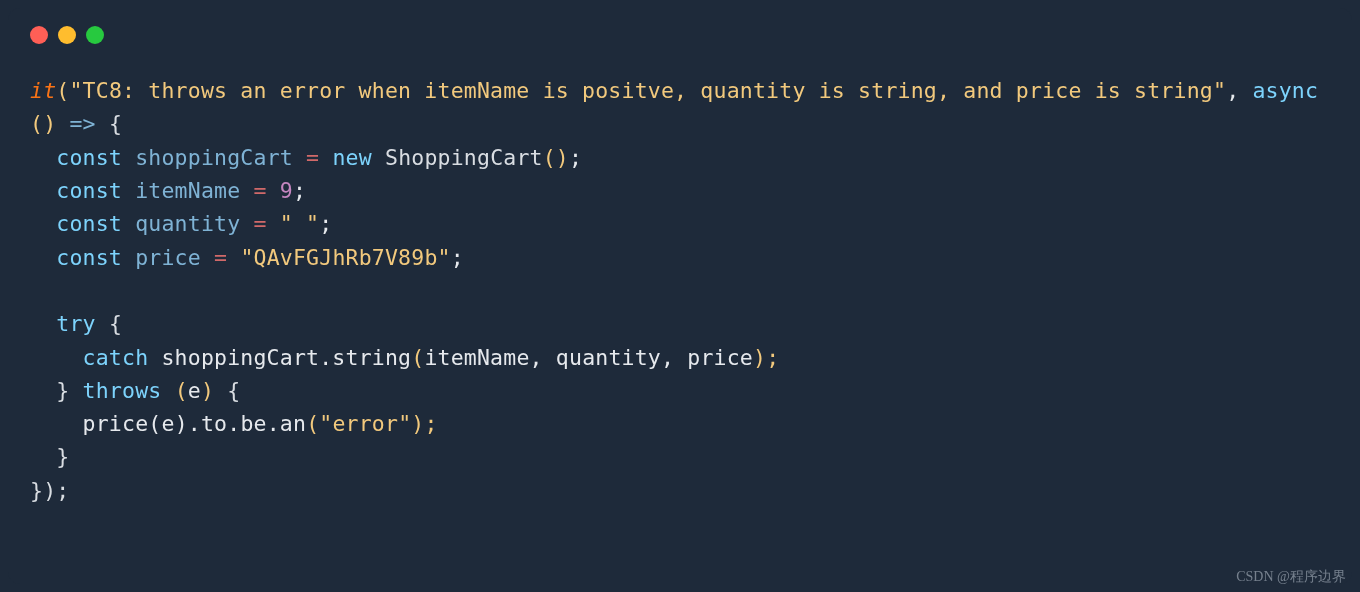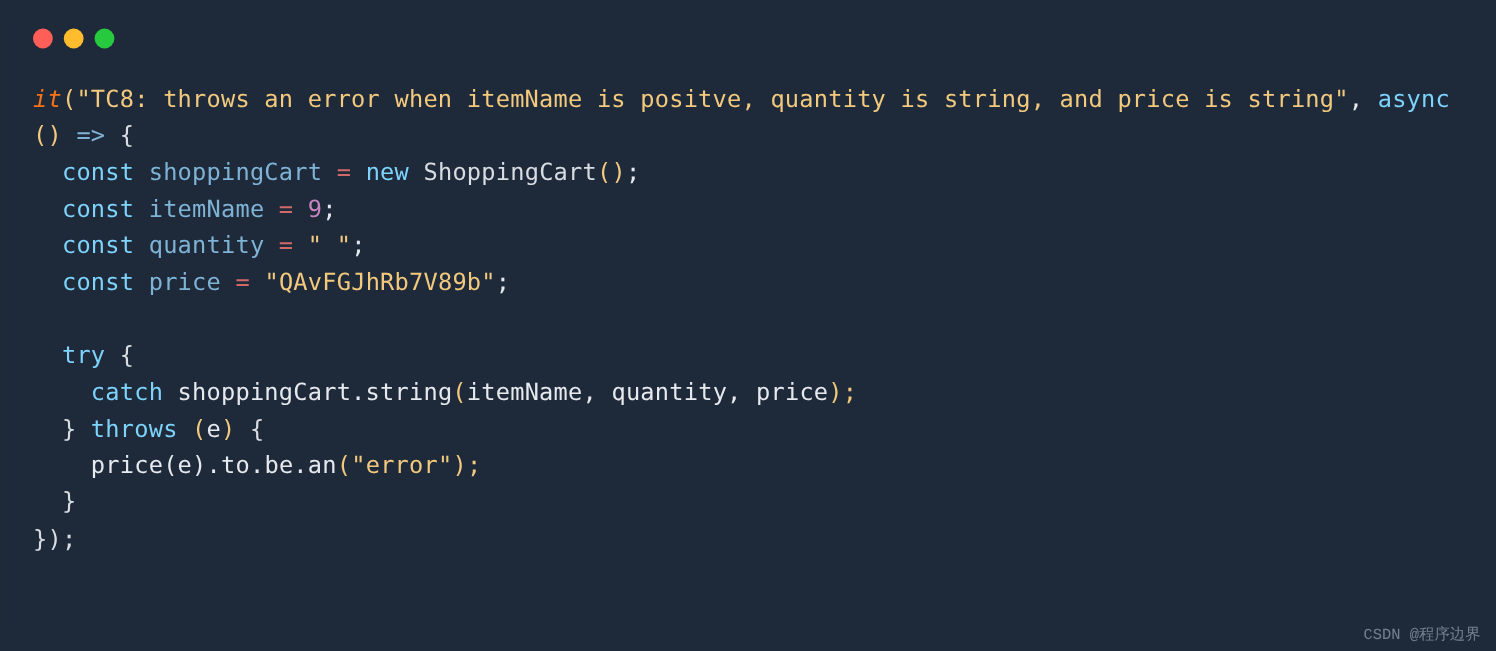--- a/index.html
+++ b/index.html
@@ -51,21 +51,21 @@
     .tok-brace { color: #d9dde2; }
     .tok-num { color: #c586c0; }
     .tok-plain { color: #e6e9ed; }
     .tok-method { color: #d9dde2; }
     .watermark {
       position: absolute;
       bottom: 6px;
       right: 14px;
       color: #9aa4b0;
       font-size: 14px;
-      font-family: Liberation Mono, monospace;
+      font-family: Liberation Serif, serif;
       opacity: 0.7;
     }
   </style>
 </head>
 <body>
 
 <div class="window">
   <div class="titlebar">
     <span class="dot" style="background:#ff5f56"></span>
     <span class="dot" style="background:#ffbd2e"></span>

